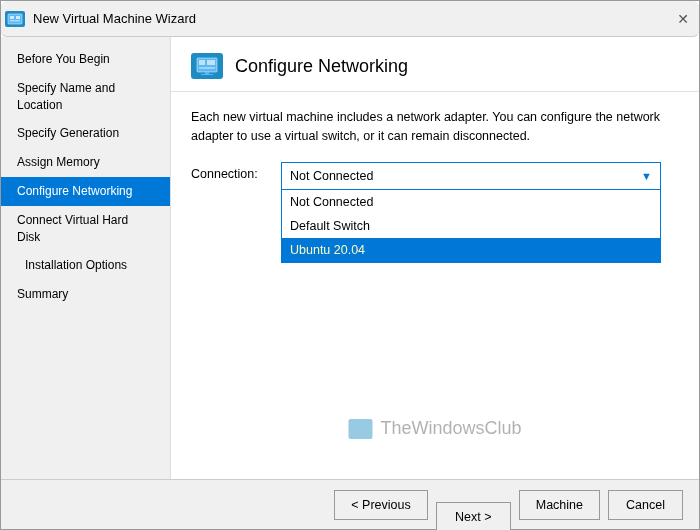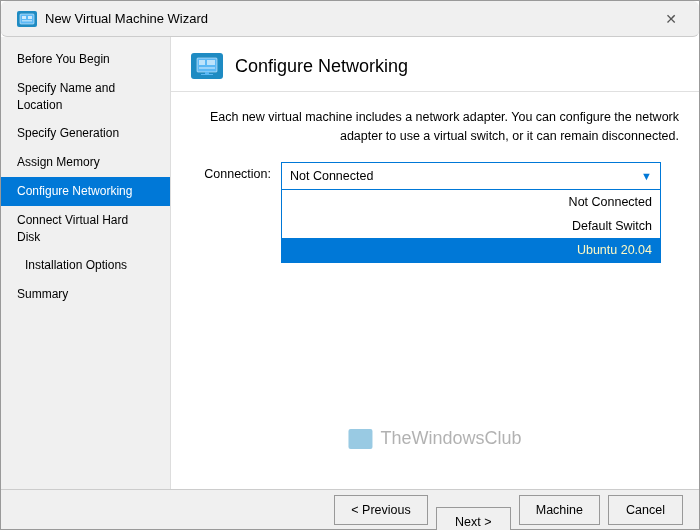--- a/index.html
+++ b/index.html
@@ -20,21 +20,21 @@
       display: flex;
       flex-direction: column;
     }
 
     .title-bar {
       background: #f0f0f0;
       border-bottom: 1px solid #ccc;
       height: 36px;
       display: flex;
       align-items: center;
-      padding: 0 16px;
+      padding: 0 4px;
       gap: 8px;
       flex-shrink: 0;
       border-radius: 6px;
     }
 
     .title-bar-icon {
       width: 20px;
       height: 16px;
       background: #1e8bc3;
       border-radius: 2px;
@@ -129,21 +129,20 @@
     .panel-title {
       font-size: 18px;
       font-weight: 300;
       color: #000;
     }
 
     .panel-body {
       flex: 1;
       padding: 16px 20px;
       position: relative;
-      text-align: right;
     }
 
     .description-text {
       font-size: 12.5px;
       color: #000;
       line-height: 1.5;
       margin-bottom: 16px;
     }
 
     .connection-row {
@@ -226,21 +225,21 @@
       border-radius: 2px;
     }
 
     .watermark-text {
       font-size: 18px;
       color: #555;
       font-weight: 400;
     }
 
     .footer {
-      height: 40px;
+      height: 50px;
       background: #f0f0f0;
       border-top: 1px solid #ccc;
       display: flex;
       align-items: center;
       justify-content: flex-end;
       padding: 0 16px;
       gap: 8px;
       flex-shrink: 0;
     }
 

